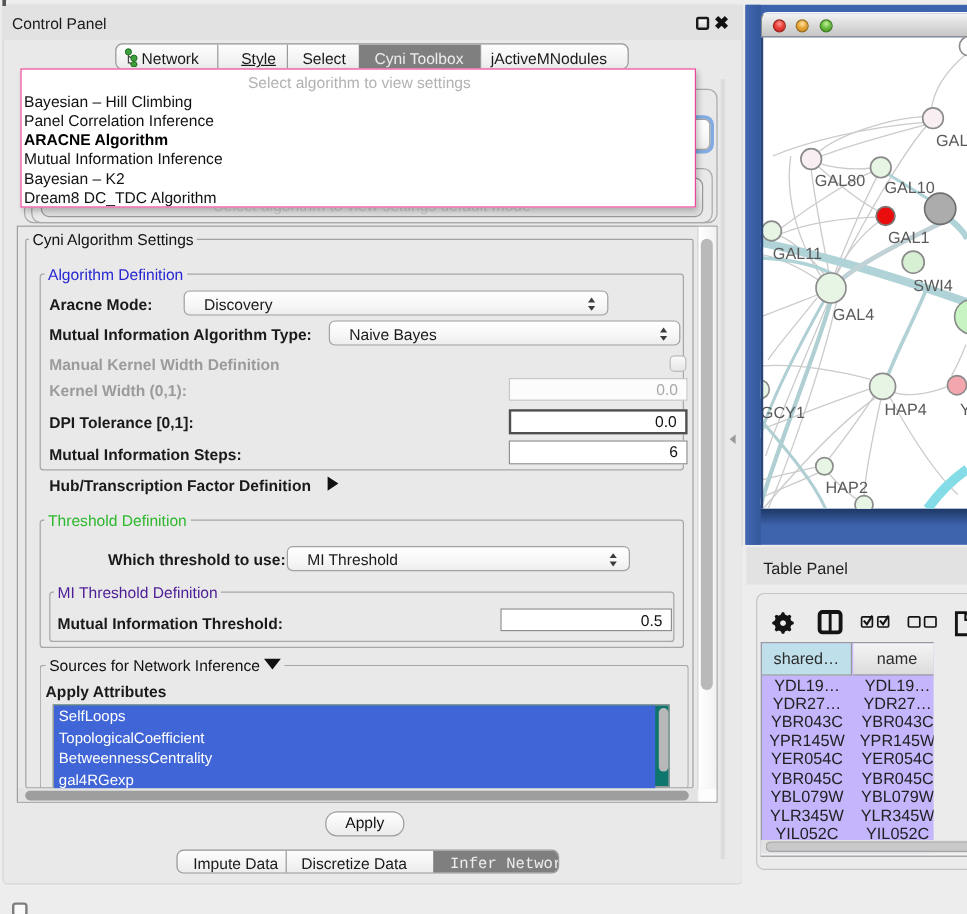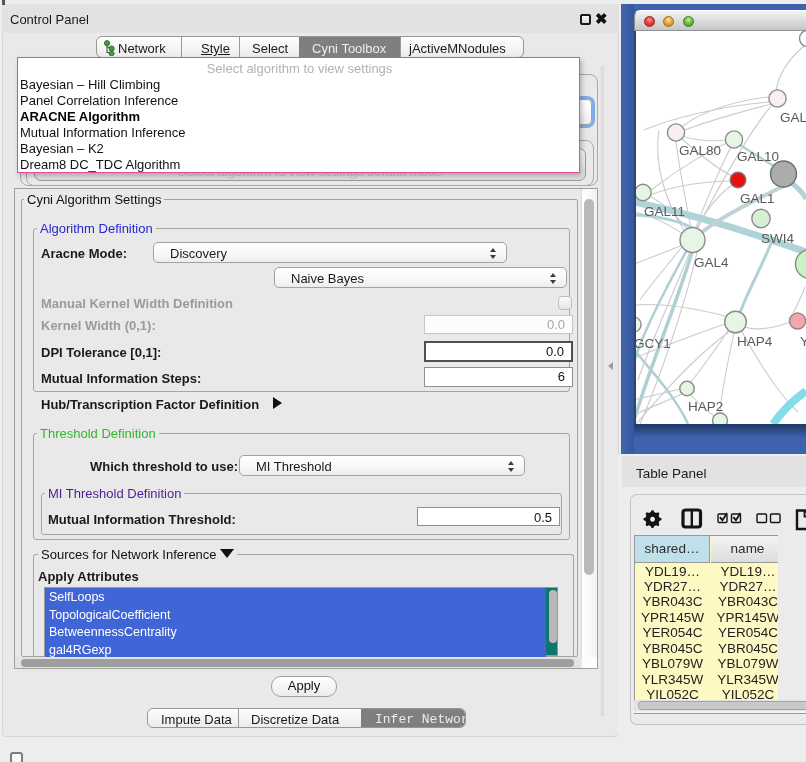--- a/index.html
+++ b/index.html
@@ -76,20 +76,21 @@
 
 <div class="grp" style="left:33px; top:228px; width:537px; height:164px;"></div>
 <div class="gt" style="left:37px; top:221px; color:#2626d2;">Algorithm Definition</div>
 
 <div class="abs lbl b" style="left:41px; top:246px;">Aracne Mode:</div>
 <div class="combo" style="left:133px; top:242px; width:354px; height:21px;margin-left:20px;">
       <span class="ct">Discovery</span>
       <span class="spin"></span>
     </div>
 
+<div class="abs lbl b" style="left:41px; top:271px;">Mutual Information Algorithm Type:</div>
 <div class="combo" style="left:274px; top:267px; width:293px; height:21px;">
       <span class="ct">Naive Bayes</span>
       <span class="spin"></span>
     </div>
 
 <div class="abs b" style="left:41px; top:296px; font-size:13px; color:#9b9b9b;">Manual Kernel Width Definition</div>
 <div class="abs" style="left:558px; top:296px; width:14px; height:14px; border:1px solid #bdbdbd; border-radius:4px; background:linear-gradient(#fafafa,#e6e6e6);"></div>
 
 <div class="abs b" style="left:41px; top:318px; font-size:13px; color:#9b9b9b;">Kernel Width (0,1):</div>
 <div class="tf" style="left:424px; top:315px; width:149px; height:19px; background:#fcfcfc; border-color:#c6c6c6; color:#a8a8a8; line-height:17px;">0.0</div>
@@ -257,21 +258,21 @@
     <rect x="97.5" y="10" width="9" height="8.5" rx="1"></rect>
     <path d="M85.8,13.2 l2.6,3 4.6,-7.2" stroke-width="1.8"></path>
     <path d="M99.3,13.2 l2.6,3 4.6,-7.2" stroke-width="1.8"></path>
     <rect x="123" y="10" width="9.5" height="8.5" rx="1"></rect>
     <rect x="136.5" y="10" width="9.5" height="8.5" rx="1"></rect>
   </g>
   <path d="M163,6.5 h8 l5.5,5.5 v13 h-13.5 z" fill="none" stroke="#141414" stroke-width="2.4"></path>
   <path d="M170.5,6.5 v6 h6" fill="none" stroke="#141414" stroke-width="1.8"></path>
 </svg>
 
-<div class="abs" style="left:634px; top:535px; width:144px; height:179px; border:1px solid #9a9a9a; border-right:none; background:#fef9c3; overflow:hidden; font-size:13.5px;">
+<div class="abs" style="left:634px; top:535px; width:144px; height:179px; border:1px solid #9a9a9a; border-right:none; background:#c4b5fd; overflow:hidden; font-size:13.5px;">
   <div class="abs" style="left:0; top:0; width:75px; height:27px; background:#bfe0ea; border-right:1px solid #9a9a9a; border-bottom:1px solid #9a9a9a; text-align:center; line-height:26px; color:#2d2d2d;">shared…</div>
   <div class="abs" style="left:76px; top:0; width:74px; height:27px; background:linear-gradient(#f4f4f4,#dcdcdc); border-right:1px solid #9a9a9a; border-bottom:1px solid #9a9a9a; text-align:center; line-height:26px; color:#2d2d2d;">name</div>
   <div class="abs" style="left:151px; top:0; width:21px; height:27px; background:#bfe0ea; border-bottom:1px solid #9a9a9a; line-height:26px; color:#2d2d2d; padding-left:14px;">A</div>
   <div class="abs" style="left:0; top:27.5px; width:75px; height:15.5px; line-height:15.5px; text-align:center; color:#222;">YDL19…</div>
   <div class="abs" style="left:76px; top:27.5px; width:74px; height:15.5px; line-height:15.5px; text-align:center; color:#222;">YDL19…</div>
   <div class="abs" style="left:159px; top:27.5px; height:15.5px; line-height:15.5px; color:#222;">13</div>
   <div class="abs" style="left:0; top:43.0px; width:75px; height:15.5px; line-height:15.5px; text-align:center; color:#222;">YDR27…</div>
   <div class="abs" style="left:76px; top:43.0px; width:74px; height:15.5px; line-height:15.5px; text-align:center; color:#222;">YDR27…</div>
   <div class="abs" style="left:159px; top:43.0px; height:15.5px; line-height:15.5px; color:#222;">12</div>
   <div class="abs" style="left:0; top:58.4px; width:75px; height:15.5px; line-height:15.5px; text-align:center; color:#222;">YBR043C</div>

